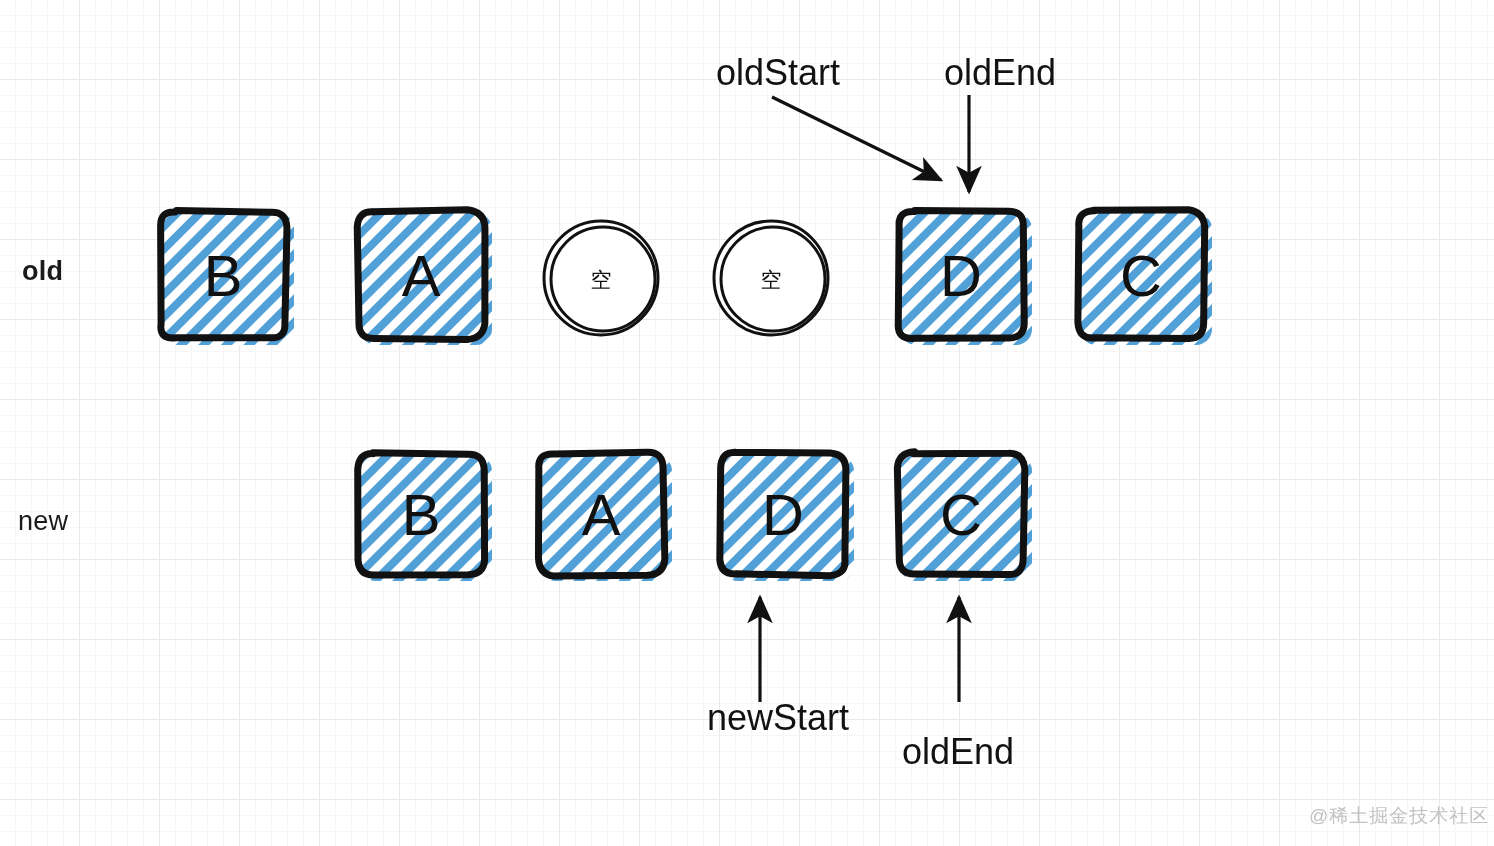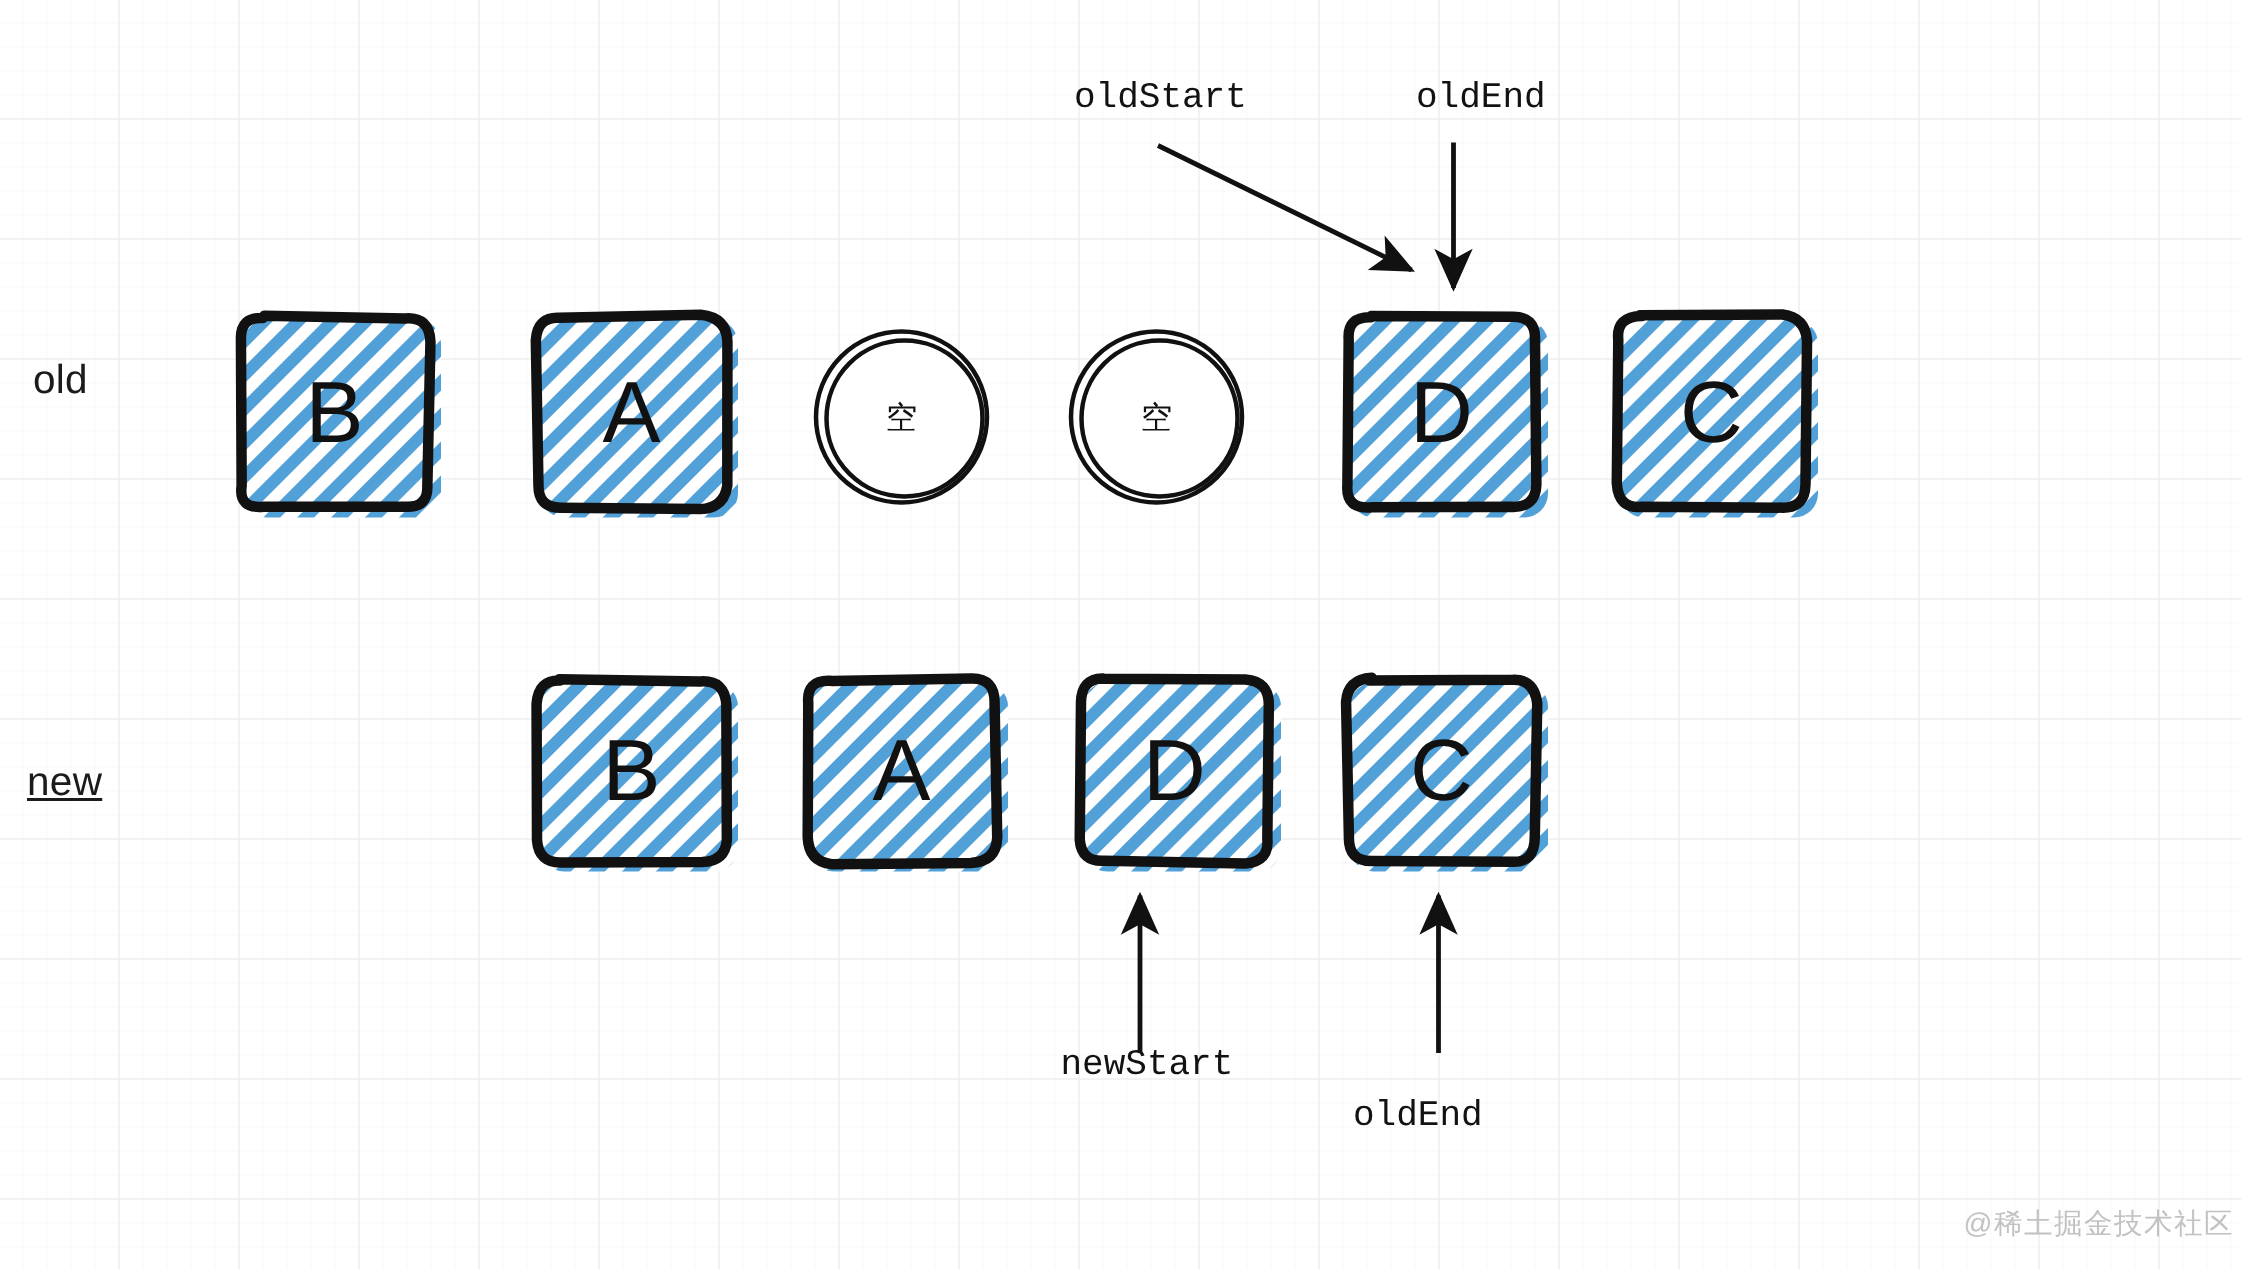--- a/index.html
+++ b/index.html
@@ -32,22 +32,22 @@
   .row-label {
     position: absolute;
     font-family: "Liberation Sans", sans-serif;
     font-size: 27px;
     color: #1b1b1b;
     letter-spacing: 0.2px;
     white-space: nowrap;
   }
   .ptr-label {
     position: absolute;
-    font-family: Liberation Mono, monospace;
-    font-size: 24px;
+    font-family: Liberation Sans, sans-serif;
+    font-size: 36px;
     color: #121212;
     white-space: nowrap;
   }
   .watermark {
     position: absolute;
     font-family: "Liberation Sans", sans-serif;
     font-size: 19px;
     color: #c2c2c2;
     white-space: nowrap;
     letter-spacing: 1px;
@@ -122,22 +122,22 @@
         </g>
       </g>
     <g id="arrow-layer">
         <line x1="772" y1="97" x2="941" y2="180" stroke="#111111" stroke-width="3.2" marker-end="url(#arrowhead)"></line>
         <line x1="969" y1="95" x2="969" y2="192" stroke="#111111" stroke-width="3.2" marker-end="url(#arrowhead)"></line>
         <line x1="760" y1="702" x2="760" y2="597" stroke="#111111" stroke-width="3.2" marker-end="url(#arrowhead)"></line>
         <line x1="959" y1="702" x2="959" y2="597" stroke="#111111" stroke-width="3.2" marker-end="url(#arrowhead)"></line>
       </g>
   </svg>
 
-  <div class="row-label" style="left: 22px; top: 238px;">old</div>
-  <div class="row-label" style="left: 18px; top: 506px; text-decoration: underline;">new</div>
+  <div class="row-label" style="left: 22px; top: 256px; font-weight: bold;">old</div>
+  <div class="row-label" style="left: 18px; top: 506px;">new</div>
 
   <div class="ptr-label" style="left: 716px; top: 52px;">oldStart</div>
   <div class="ptr-label" style="left: 944px; top: 52px;">oldEnd</div>
   <div class="ptr-label" style="left: 707px; top: 697px;">newStart</div>
   <div class="ptr-label" style="left: 902px; top: 731px;">oldEnd</div>
 
   <div class="watermark" style="left: 1309px; top: 803px;">@稀土掘金技术社区</div>
 
 </div>
 

